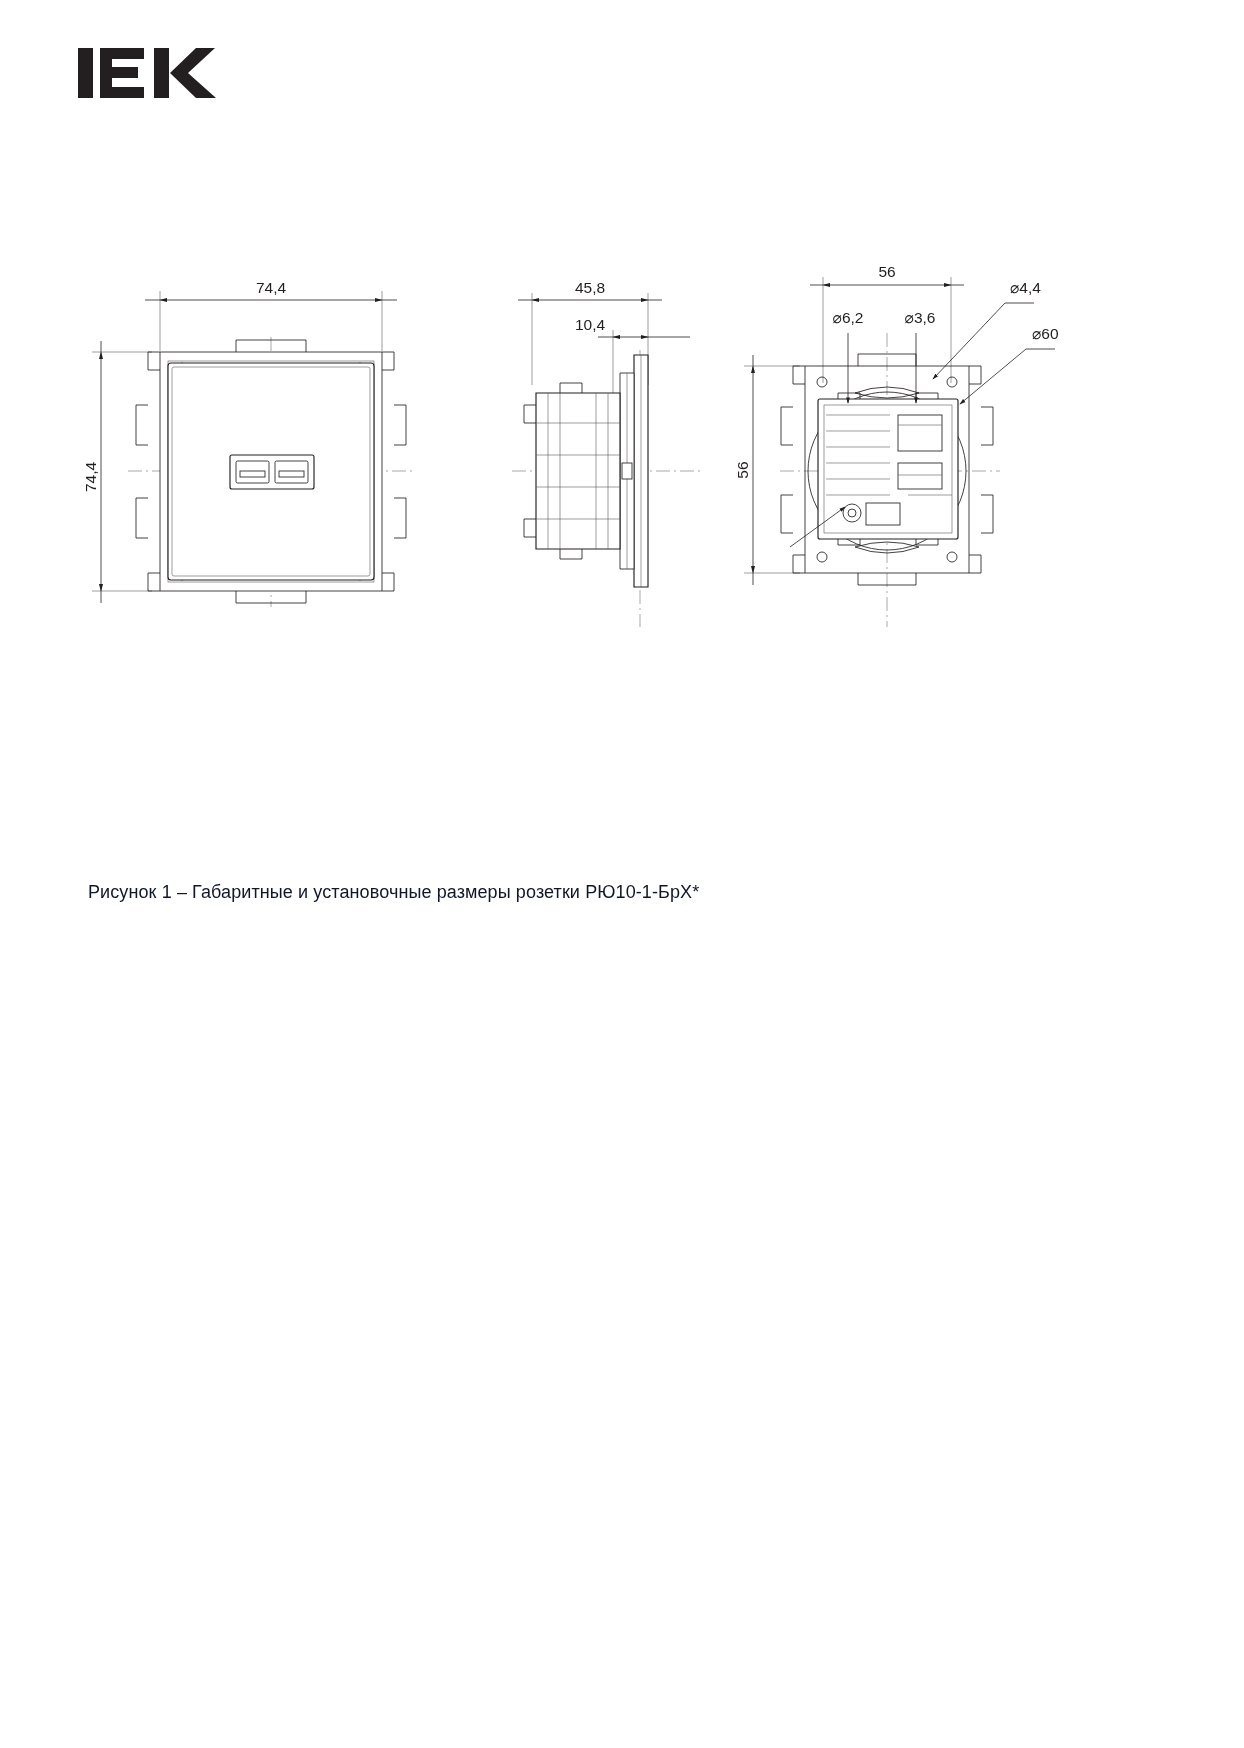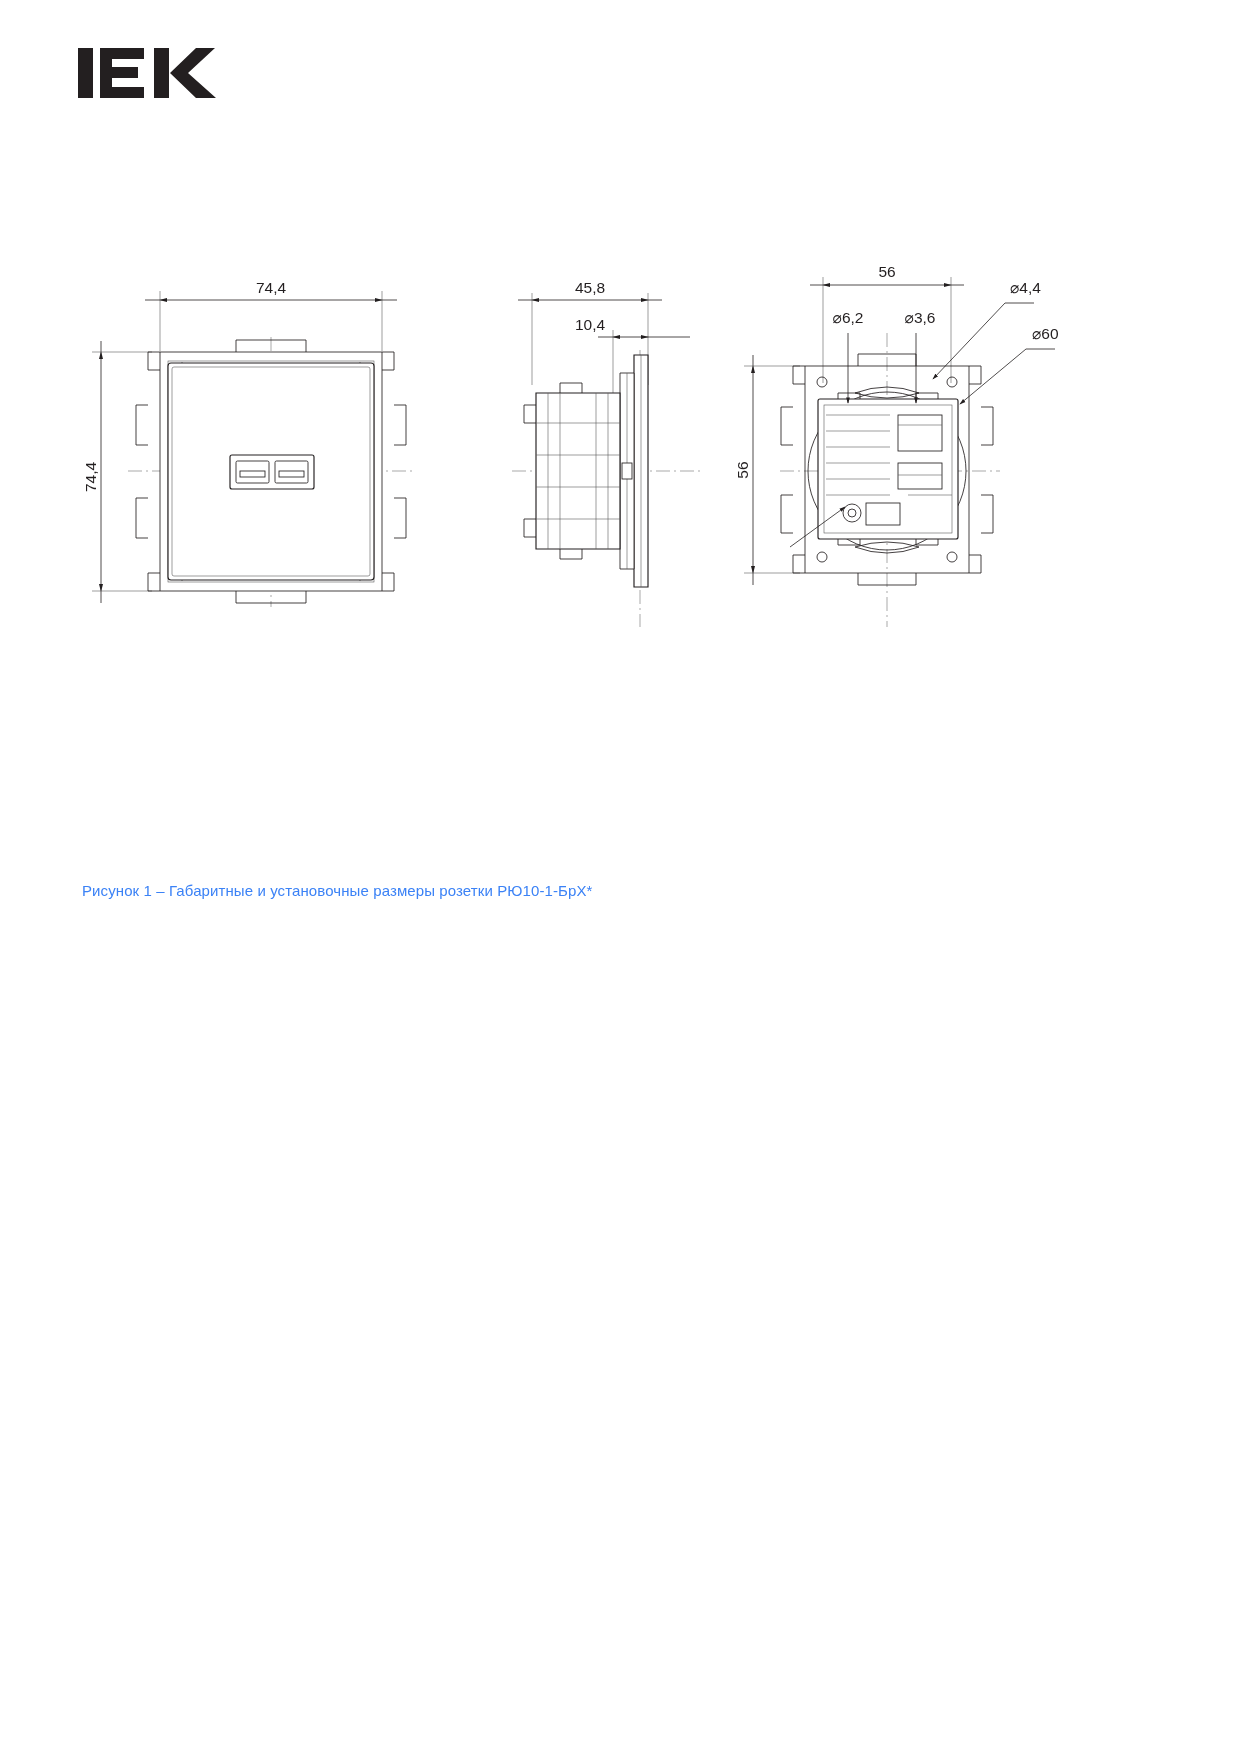--- a/index.html
+++ b/index.html
@@ -31,25 +31,25 @@
     left: 0;
     top: 255px;
     width: 1244px;
     height: 420px;
   }
   .drawing svg { display: block; }
 
   
   .caption {
     position: absolute;
-    left: 82px;
+    left: 88px;
     top: 882px;
-    font-size: 15px;
+    font-size: 18px;
     letter-spacing: 0.1px;
-    color: #3b82f6;
+    color: #0f172a;
     white-space: nowrap;
   }
 </style>
 </head>
 <body>
 
 <div class="logo">
   <svg viewBox="0 0 140 62" width="140" height="62">
 
     <rect x="0" y="6" width="15" height="50" fill="#231f20"></rect>

